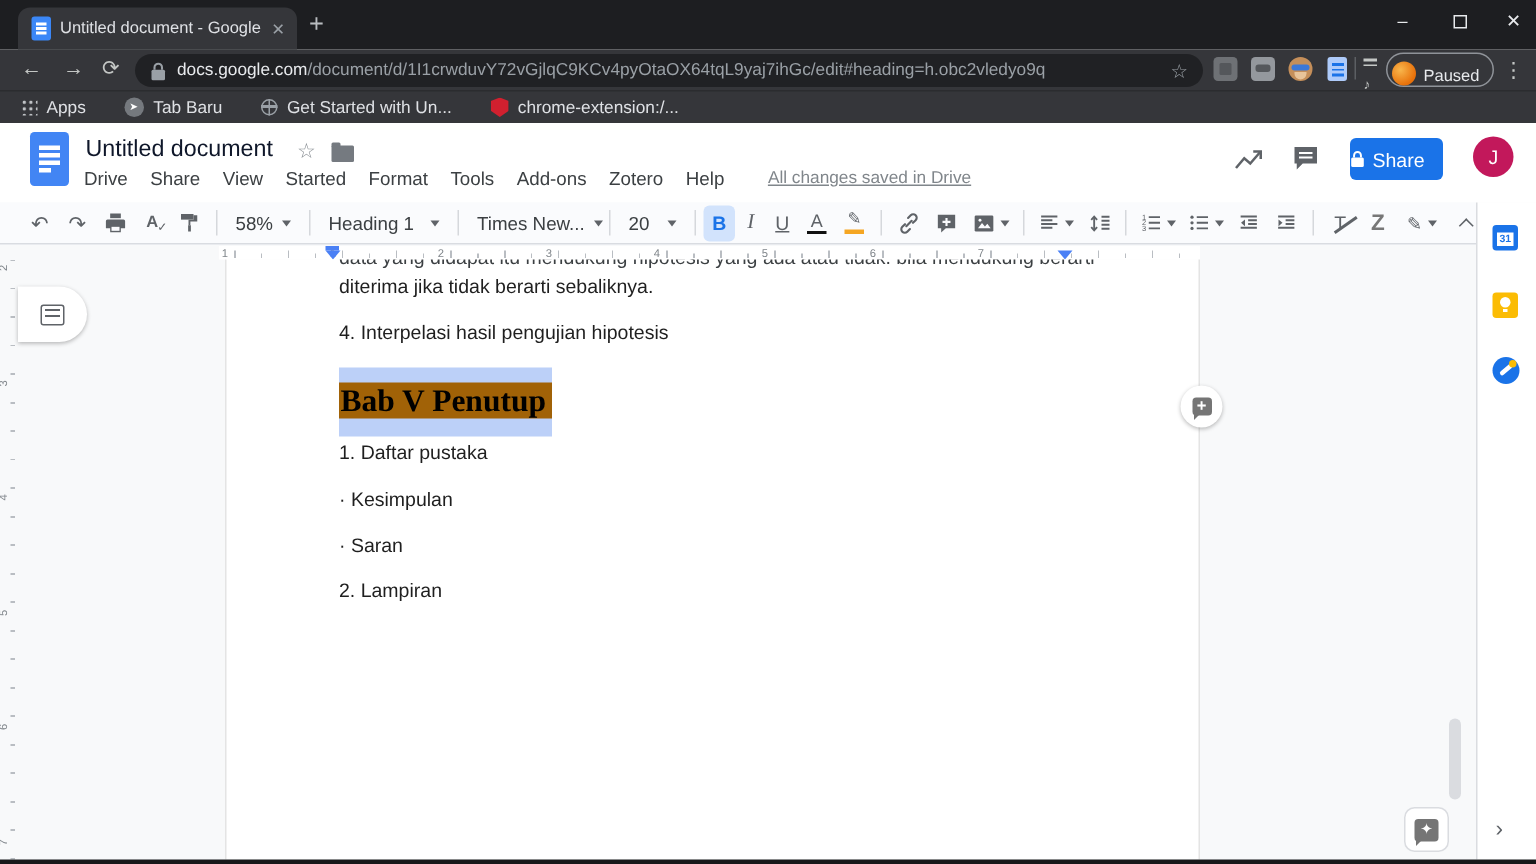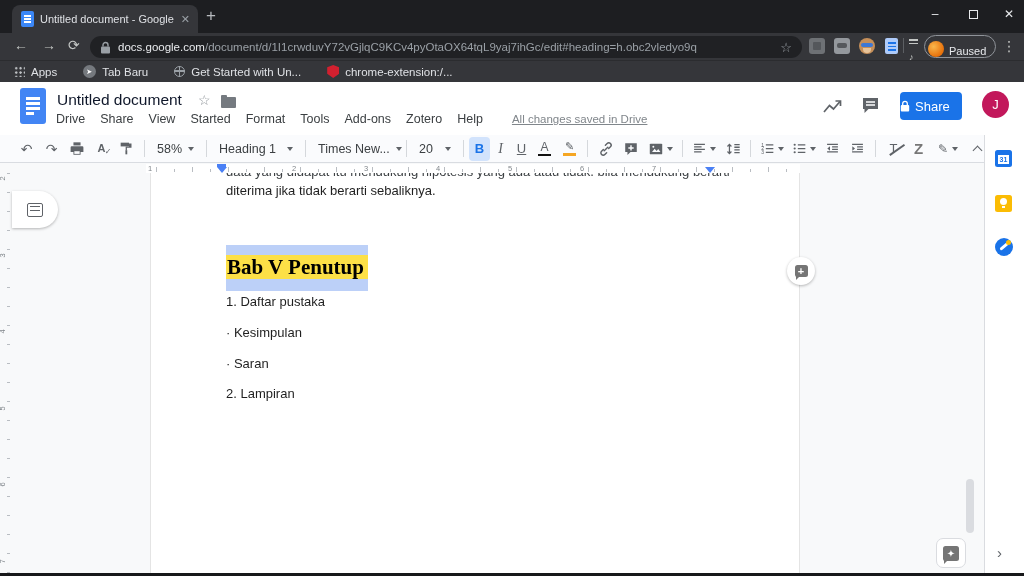--- a/index.html
+++ b/index.html
@@ -418,22 +418,23 @@
         <span class="vnum" style="top: 154px;">4</span>
         <span class="vnum" style="top: 230.5px;">5</span>
         <span class="vnum" style="top: 307px;">6</span>
         <span class="vnum" style="top: 383.5px;">7</span>
       </div>
   </div>
 
   <div class="abs page">
     <div class="bodyline" style="top:-8px;color:#3c4043">data yang didapat itu mendukung hipotesis yang ada atau tidak. bila mendukung berarti</div>
     <div class="bodyline" style="top:11px">diterima jika tidak berarti sebaliknya.</div>
+    <div class="bodyline" style="top:42px">4. Interpelasi hasil pengujian hipotesis</div>
     <div style="position:absolute;left:75px;top:72px;width:142px;height:46px;background:#bcd0f8"></div>
-    <div style="position:absolute;left:75px;top:82px;width:142px;height:24px;background:#fde047">
+    <div style="position:absolute;left:75px;top:82px;width:142px;height:24px;background:#a16207">
       <span class="docheading" style="position:absolute;left:1px;top:0">Bab V Penutup</span>
     </div>
     <div class="bodyline" style="top:122px">1. Daftar pustaka</div>
     <div class="bodyline" style="top:153px">· Kesimpulan</div>
     <div class="bodyline" style="top:184px">· Saran</div>
     <div class="bodyline" style="top:214px">2. Lampiran</div>
   </div>
 
   <div class="abs shadowbtn" style="left:12px;top:191px;width:46px;height:37px;border-radius:0 19px 19px 0;display:flex;align-items:center;justify-content:center">
     <div class="outline-ic">

